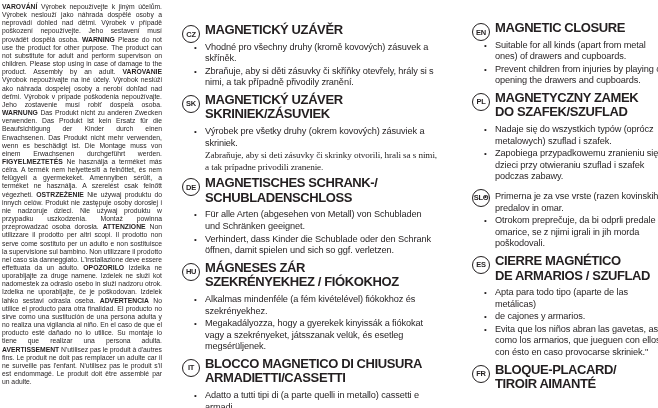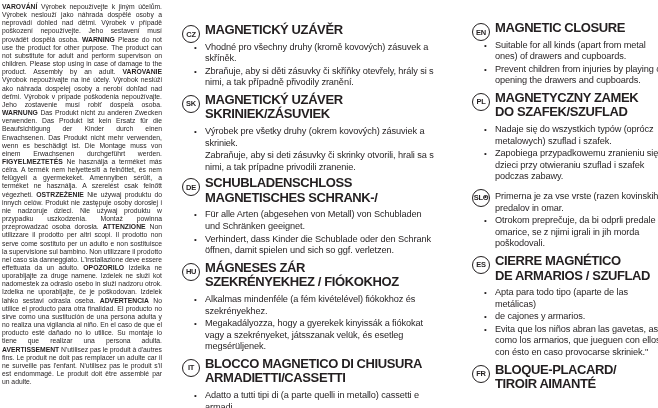--- a/index.html
+++ b/index.html
@@ -32,21 +32,21 @@
   .sec-body{margin-left:5px;min-width:0;}
   .sec-title{
     font-weight:bold;font-size:13px;line-height:1.12;
     letter-spacing:-0.4px;
   }
   .bullets{margin:4px 0 0 -11px;padding:0;list-style:none;
     font-size:9.2px;line-height:1.26;letter-spacing:-0.1px;}
   .bullets li{display:flex;margin:0 0 1px 0;}
   .dot{flex:0 0 11px;font-size:8px;line-height:11.6px;}
   .btxt{flex:1 1 auto;}
-  .cont{margin:0;font-size:9.2px;line-height:1.26;letter-spacing:-0.1px;}
+  .cont{margin:0;font-size:9.2px;line-height:1.26;letter-spacing:-0.1px;font-family:Liberation Serif, serif;}
 </style>
 </head>
 <body>
 
 <div class="warn-col">
   <b>VAROVÁNÍ</b>
   <span>Výrobek nepoužívejte k jiným účelům. Výrobek neslouží jako náhrada dospělé osoby a neprovádí dohled nad dětmi. Výrobek v případě poškození nepoužívejte. Jeho sestavení musí provádět dospělá osoba.</span>
   <b>WARNING</b>
   <span>Please do not use the product for other purpose. The product can not substitute for adult and perform supervison on children. Please stop using in case of damage to the product. Assembly by an adult.</span>
   <b>VAROVANIE</b>
@@ -102,22 +102,22 @@
           </li>
       </ul>
       <p class="cont">Zabraňuje, aby si deti zásuvky či skrinky otvorili, hrali sa s nimi, a tak prípadne privodili zranenie.</p>
     </div>
   </div>
 
   <div class="section">
     <div class="badge">DE</div>
     <div class="sec-body">
       <div class="sec-title">
+        <div>MAGNETISCHES SCHRANK-/</div>
         <div>SCHUBLADENSCHLOSS</div>
-        <div>MAGNETISCHES SCHRANK-/</div>
       </div>
       <ul class="bullets">
         <li>
             <span class="dot">•</span>
             <span class="btxt">Für alle Arten (abgesehen von Metall) von Schubladen und Schränken geeignet.</span>
           </li>
         <li>
             <span class="dot">•</span>
             <span class="btxt">Verhindert, dass Kinder die Schublade oder den Schrank öffnen, damit spielen und sich so ggf. verletzen.</span>
           </li>

